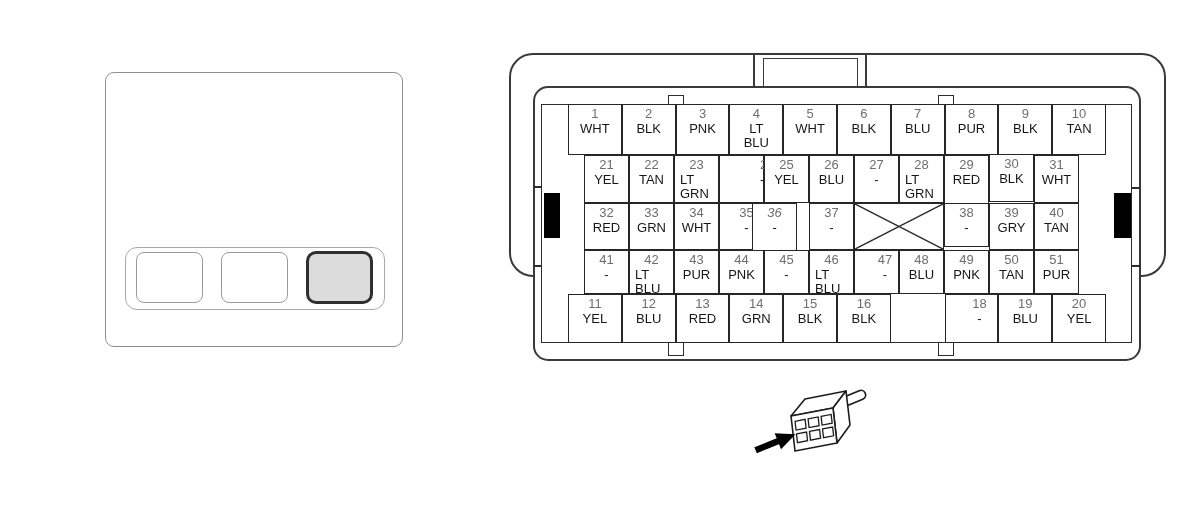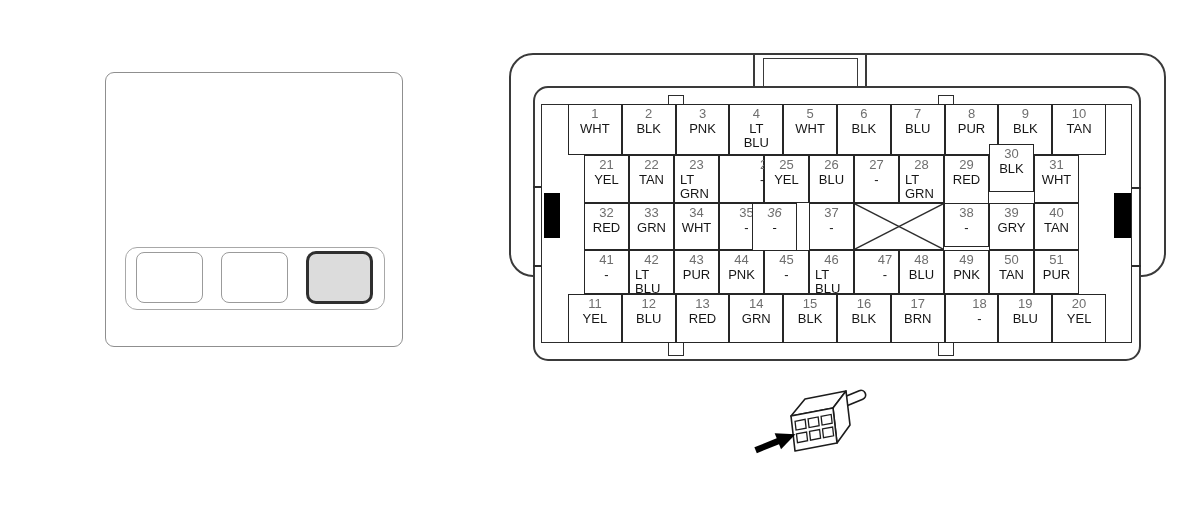--- a/index.html
+++ b/index.html
@@ -195,21 +195,21 @@
         <div>LT</div>
         <div>GRN</div>
       </div>
     </div>
     <div class="abs pin-cell" style="left: 944px; top: 155px; width: 45px; height: 52px;">
       <div class="pin-num">29</div>
       <div class="pin-color">
         <div>RED</div>
       </div>
     </div>
-    <div class="abs pin-cell" style="left: 989px; top: 144px; width: 45px; height: 48px;">
+    <div class="abs pin-cell" style="left: 989px; top: 154px; width: 45px; height: 48px;">
       <div class="pin-num">30</div>
       <div class="pin-color">
         <div>BLK</div>
       </div>
     </div>
     <div class="abs pin-cell" style="left: 1034px; top: 155px; width: 45px; height: 48px;">
       <div class="pin-num">31</div>
       <div class="pin-color">
         <div>WHT</div>
       </div>
@@ -371,26 +371,20 @@
       <div class="pin-color">
         <div>BLK</div>
       </div>
     </div>
     <div class="abs pin-cell" style="left: 837px; top: 294px; width: 53.8px; height: 49px;">
       <div class="pin-num">16</div>
       <div class="pin-color">
         <div>BLK</div>
       </div>
     </div>
-    <div class="abs pin-cell" style="left: 890.8px; top: 294px; width: 53.8px; height: 49px;">
-      <div class="pin-num">17</div>
-      <div class="pin-color">
-        <div>BRN</div>
-      </div>
-    </div>
     <div class="abs pin-cell" style="left: 944.6px; top: 294px; width: 53.8px; height: 49px; padding-left: 16px;">
       <div class="pin-num">18</div>
       <div class="pin-color">
         <div>-</div>
       </div>
     </div>
     <div class="abs pin-cell" style="left: 998.4px; top: 294px; width: 53.8px; height: 49px;">
       <div class="pin-num">19</div>
       <div class="pin-color">
         <div>BLU</div>

